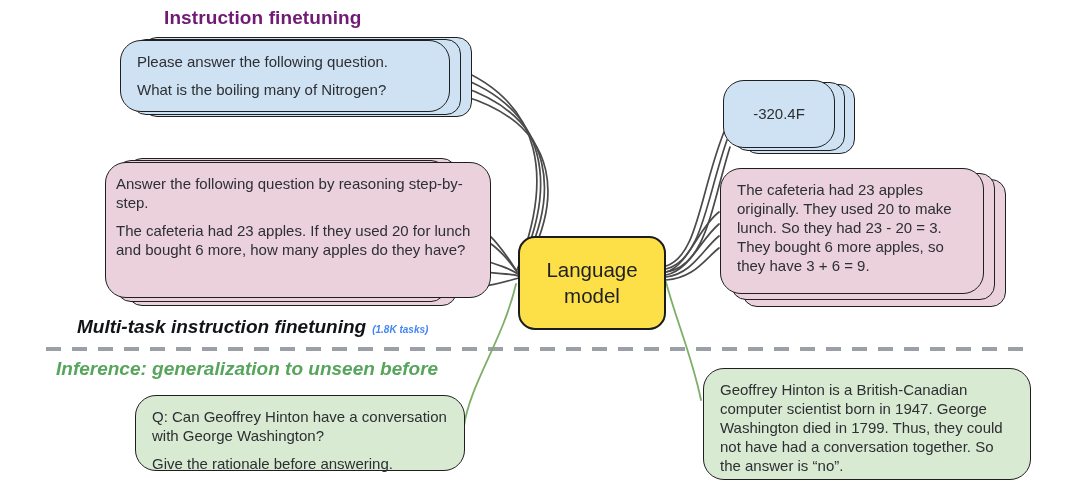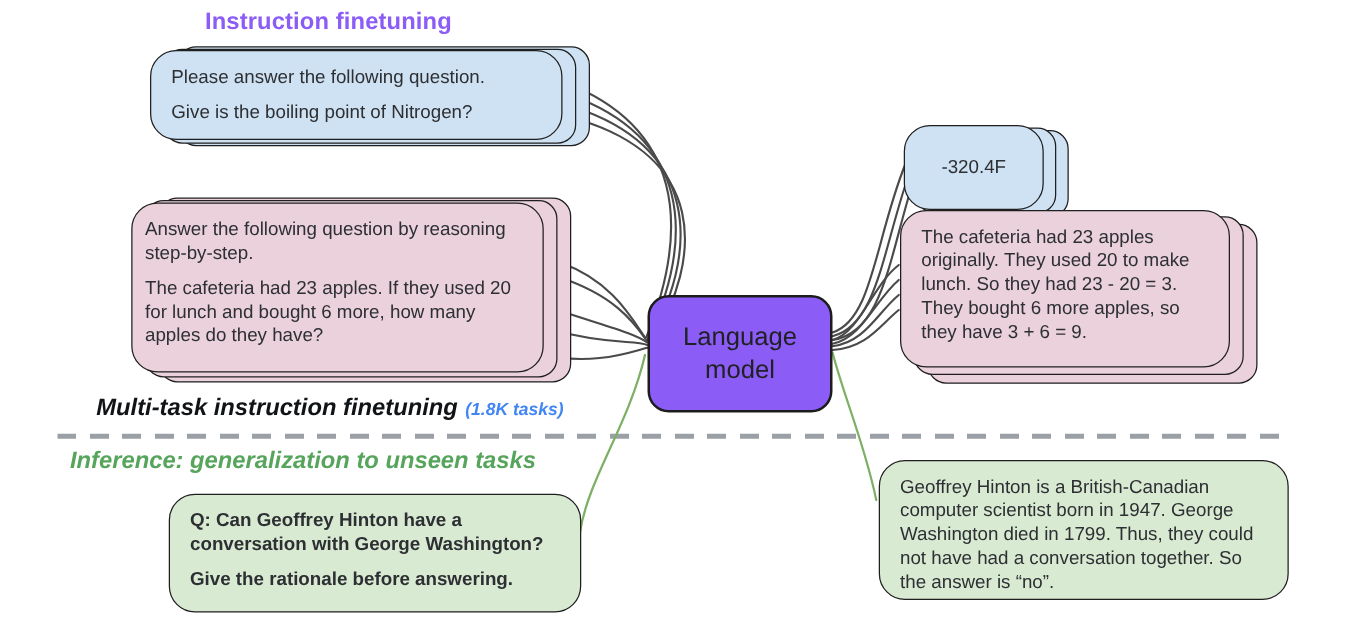--- a/index.html
+++ b/index.html
@@ -2,24 +2,24 @@
 <html><head>
 <meta charset="utf-8">
 <style>
   * { margin:0; padding:0; box-sizing:border-box; }
   html,body { width:1080px; height:498px; background:#ffffff; overflow:hidden;
               font-family:"Liberation Sans","DejaVu Sans",sans-serif; }
   #canvas { position:relative; width:1080px; height:498px; background:#ffffff; }
 
   
   .heading { position:absolute; z-index:5; font-size:19px; font-weight:bold;
-             color:#8b5cf6; letter-spacing:.1px; }
+             color:#701a75; letter-spacing:.1px; }
   .section-label { position:absolute; z-index:5; font-size:19px; font-weight:bold;
                    font-style:italic; color:#111417; }
-  .section-label .tasks { font-size:14px; color:#4285f4; margin-left:6px; }
+  .section-label .tasks { font-size:10px; color:#4285f4; margin-left:6px; }
   .section-label.inference { color:#57a55c; }
 
   
   .dashed-line { position:absolute; z-index:2; left:46px; top:347px; width:984px; height:4px;
                  background:repeating-linear-gradient(90deg,#9aa0a6 0 15px,transparent 15px 26px); }
 
   
   #connectors { position:absolute; z-index:3; left:0; top:0; pointer-events:none; }
   #connectors path { fill:none; stroke-linecap:round; }
   .dark-curve  { stroke:#4a4a4a; stroke-width:1.7px; }
@@ -31,21 +31,21 @@
   .front { position:absolute; border:1.8px solid #1f1f1f; border-radius:21px;
            padding:11px 16px; font-size:15px; line-height:1.27; color:#2d2f33; }
   .front p + p { margin-top:9px; }
   .blue-fill  { background:#cfe2f3; }
   .pink-fill  { background:#ead1dc; }
   .green-fill { background:#d9ead3; }
   .center-text { display:flex; align-items:center; justify-content:center; text-align:center; }
 
   
   .model-box { position:absolute; z-index:4; left:518px; top:236px; width:148px; height:94px;
-               background:#8b5cf6; border:2.4px solid #1c1c1c; border-radius:17px;
+               background:#fde047; border:2.4px solid #1c1c1c; border-radius:17px;
                display:flex; align-items:center; justify-content:center; text-align:center;
                font-size:20.5px; line-height:1.28; color:#202124; padding:0 14px; }
 </style>
 </head>
 <body>
 
 <div id="canvas">
 
   <div class="dashed-line"></div>
 
@@ -80,60 +80,60 @@
     </g>
   </svg>
 
   <div class="heading" style="left:164px; top:7px;">Instruction finetuning</div>
 
   <div class="stack" style="left:120px; top:40px; width:330px; height:72px;">
     <div class="layer blue-fill" style="left:22px; top:-3px; width:330px; height:80px;"></div>
     <div class="layer blue-fill" style="left:11px; top:-1px; width:330px; height:76px;"></div>
     <div class="front blue-fill" style="left:0; top:0; width:330px; height:72px;">
       <p>Please answer the following question.</p>
-      <p>Give is the boiling point of Nitrogen?</p>
+      <p>What is the boiling many of Nitrogen?</p>
     </div>
   </div>
 
   <div class="stack" style="left:105px; top:162px; width:330px; height:136px;">
     <div class="layer pink-fill" style="left:22px; top:-4px; width:330px; height:148px;"></div>
     <div class="layer pink-fill" style="left:11px; top:-2px; width:330px; height:142px;"></div>
-    <div class="front pink-fill" style="left:0; top:0; width:330px; height:136px;padding-left:10px;">
+    <div class="front pink-fill" style="left:0; top:0; width:386px; height:136px;padding-left:10px;">
       <p>Answer the following question by reasoning step-by-step.</p>
       <p>The cafeteria had 23 apples. If they used 20 for lunch and bought 6 more, how many apples do they have?</p>
     </div>
   </div>
 
   <div class="model-box">
     <span>Language model</span>
   </div>
 
-  <div class="stack" style="left:723px; top:80px; width:112px; height:68px;margin-top:20px;">
+  <div class="stack" style="left:723px; top:80px; width:112px; height:68px;">
     <div class="layer blue-fill" style="left:20px; top:4px; width:112px; height:70px;"></div>
     <div class="layer blue-fill" style="left:10px; top:2px; width:112px; height:69px;"></div>
     <div class="front blue-fill center-text" style="left:0; top:0; width:112px; height:68px;">
       <span>-320.4F</span>
     </div>
   </div>
 
   <div class="stack" style="left:720px; top:168px; width:264px; height:100px;">
     <div class="layer pink-fill" style="left:22px; top:11px; width:264px; height:128px;"></div>
     <div class="layer pink-fill" style="left:11px; top:5px; width:264px; height:127px;"></div>
     <div class="front pink-fill" style="left:0; top:0; width:264px; height:126px;">
       <p>The cafeteria had 23 apples originally. They used 20 to make lunch. So they had 23 - 20 = 3. They bought 6 more apples, so they have 3 + 6 = 9.</p>
     </div>
   </div>
 
   <div class="section-label" style="left:77px; top:316px;">
     <span>Multi-task instruction finetuning</span><span class="tasks">(1.8K tasks)</span>
   </div>
-  <div class="section-label inference" style="left:56px; top:358px;">Inference: generalization to unseen tasks</div>
+  <div class="section-label inference" style="left:56px; top:358px;">Inference: generalization to unseen before</div>
 
   <div class="stack" style="left:135px; top:395px; width:330px; height:95px;">
-    <div class="front green-fill" style="left:0; top:0; width:330px; height:95px;font-weight:bold;">
+    <div class="front green-fill" style="left:0; top:0; width:330px; height:76px;">
       <p>Q: Can Geoffrey Hinton have a conversation with George Washington?</p>
       <p>Give the rationale before answering.</p>
     </div>
   </div>
 
   <div class="stack" style="left:703px; top:368px; width:300px; height:112px;">
     <div class="front green-fill" style="left:0; top:0; width:328px; height:112px;">
       <p>Geoffrey Hinton is a British-Canadian computer scientist born in 1947. George Washington died in 1799. Thus, they could not have had a conversation together. So the answer is “no”.</p>
     </div>
   </div>

